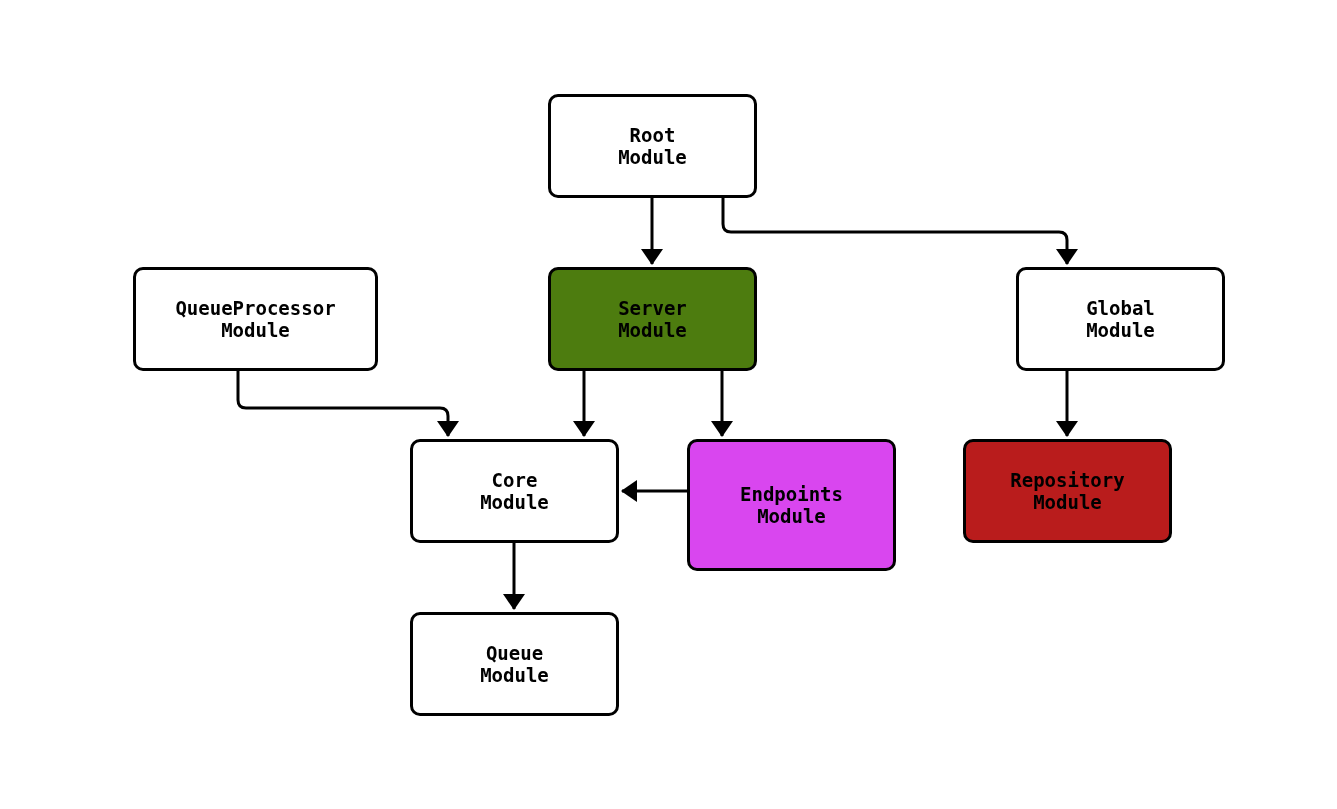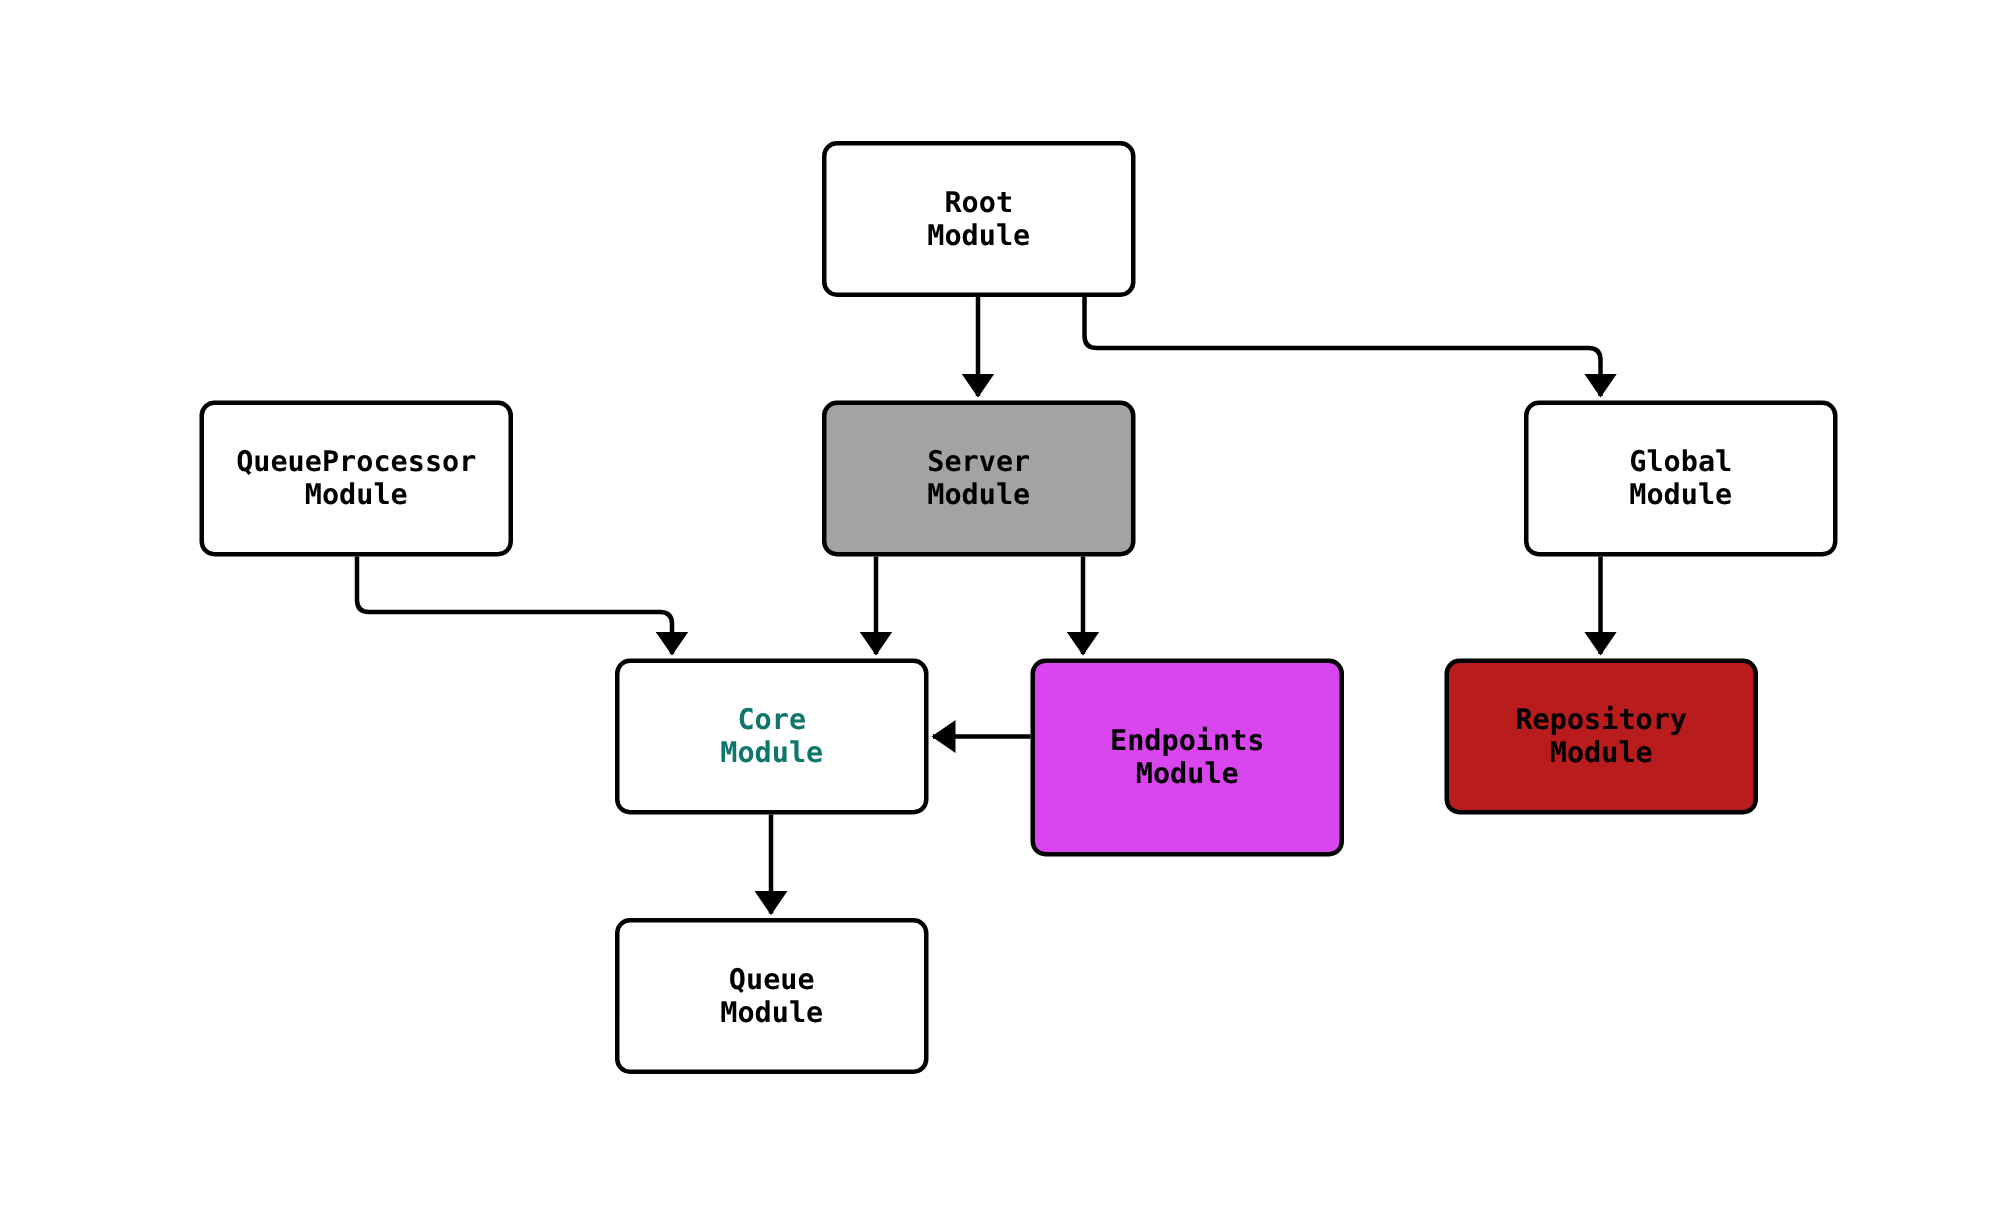--- a/index.html
+++ b/index.html
@@ -62,33 +62,33 @@
         <path class="edge" d="M687,491 L622,491" stroke="#000000" marker-end="url(#arrowhead)"></path>
         <path class="edge" d="M1067,371 L1067,436" stroke="#000000" marker-end="url(#arrowhead)"></path>
         <path class="edge" d="M514,543 L514,609" stroke="#000000" marker-end="url(#arrowhead)"></path>
       </g>
   </svg>
   <div id="node-layer">
       <div class="node" style="left: 548px; top: 94px; width: 209px; height: 104px; background: rgb(255, 255, 255); border-color: rgb(0, 0, 0); color: rgb(0, 0, 0); justify-content: center;">
         <span class="node-line">Root</span>
         <span class="node-line">Module</span>
       </div>
-      <div class="node" style="left: 133px; top: 267px; width: 209px; height: 104px; background: rgb(255, 255, 255); border-color: rgb(0, 0, 0); color: rgb(0, 0, 0);">
+      <div class="node" style="left: 133px; top: 267px; width: 245px; height: 104px; background: rgb(255, 255, 255); border-color: rgb(0, 0, 0); color: rgb(0, 0, 0);">
         <span class="node-line">QueueProcessor</span>
         <span class="node-line">Module</span>
       </div>
-      <div class="node" style="left: 548px; top: 267px; width: 209px; height: 104px; background: #a3a3a3; border-color: rgb(0, 0, 0); color: rgb(0, 0, 0);">
+      <div class="node" style="left: 548px; top: 267px; width: 209px; height: 104px; background: #4d7c0f; border-color: rgb(0, 0, 0); color: rgb(0, 0, 0);">
         <span class="node-line">Server</span>
         <span class="node-line">Module</span>
       </div>
       <div class="node" style="left: 1016px; top: 267px; width: 209px; height: 104px; background: rgb(255, 255, 255); border-color: rgb(0, 0, 0); color: rgb(0, 0, 0);">
         <span class="node-line">Global</span>
         <span class="node-line">Module</span>
       </div>
-      <div class="node" style="left: 410px; top: 439px; width: 209px; height: 104px; background: rgb(255, 255, 255); border-color: rgb(0, 0, 0); color: #0f766e;">
+      <div class="node" style="left: 410px; top: 439px; width: 209px; height: 104px; background: rgb(255, 255, 255); border-color: rgb(0, 0, 0); color: #000000;">
         <span class="node-line">Core</span>
         <span class="node-line">Module</span>
       </div>
       <div class="node" style="left: 687px; top: 439px; width: 209px; height: 132px; background: #d946ef; border-color: rgb(0, 0, 0); color: rgb(0, 0, 0);">
         <span class="node-line">Endpoints</span>
         <span class="node-line">Module</span>
       </div>
       <div class="node" style="left: 963px; top: 439px; width: 209px; height: 104px; background: #b91c1c; border-color: rgb(0, 0, 0); color: rgb(0, 0, 0);">
         <span class="node-line">Repository</span>
         <span class="node-line">Module</span>

